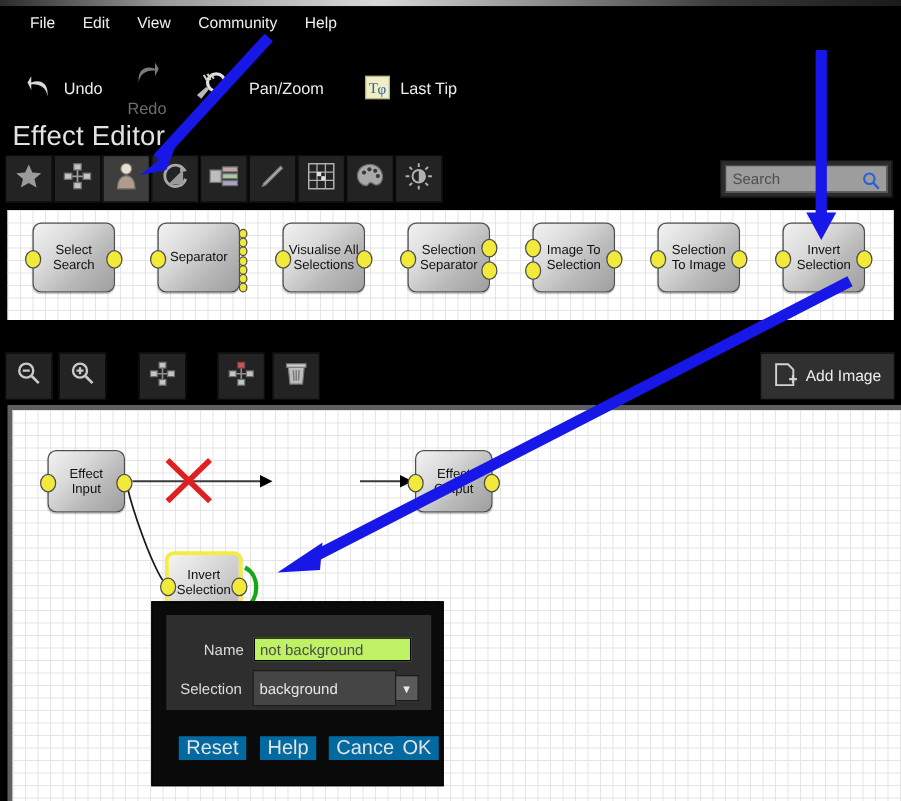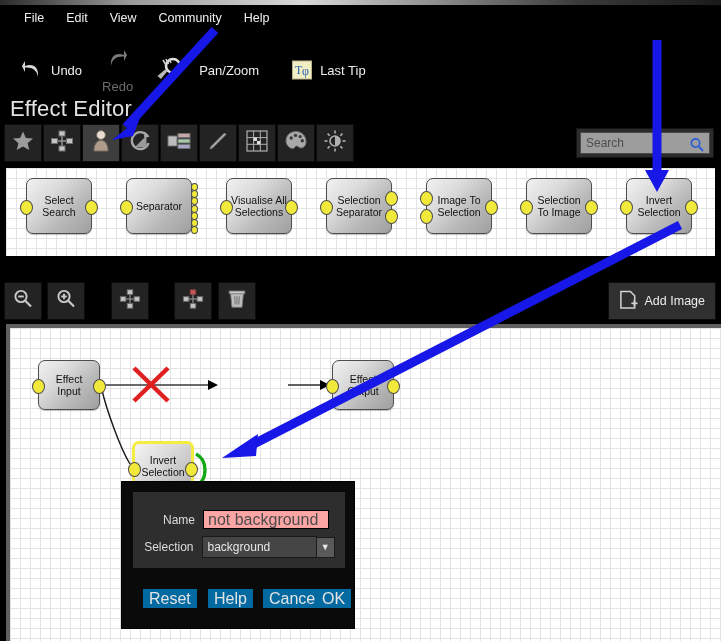--- a/index.html
+++ b/index.html
@@ -143,26 +143,26 @@
     background:#0a0a0a; border:1px solid #000;
     z-index:30;
   }
   .dlg-panel {
     position:absolute; left:11px; top:10px; width:212px; height:76px;
     background:#2e2e2e;
   }
   .dlg-row { position:absolute; display:flex; align-items:center; }
   .dlg-label { font-size:12px; color:#dcdcdc; text-align:right; }
   .name-field {
-    width:126px; height:19px; background:#fca5a5; border:1px solid #000;
+    width:126px; height:19px; background:#bef264; border:1px solid #000;
     display:flex; align-items:center; padding:0 4px;
-    font-size:16px; color:#4c4c4c;
+    font-size:12px; color:#4c4c4c;
   }
   .sel-field {
-    width:118px; height:22px; background:#454545; border:1px solid #1a1a1a;
+    width:118px; height:29px; background:#454545; border:1px solid #1a1a1a;
     display:flex; align-items:center; padding:0 5px;
     font-size:12px; color:#e6e6e6;
   }
   .sel-arrow {
     width:19px; height:21px; background:#5a5a5a; border:1px solid #1a1a1a;
     border-left:none; display:flex; align-items:center; justify-content:center;
     font-size:9px; color:#e9e9e9;
   }
   .dlg-btn {
     position:absolute; height:19px; background:#0369a1;

